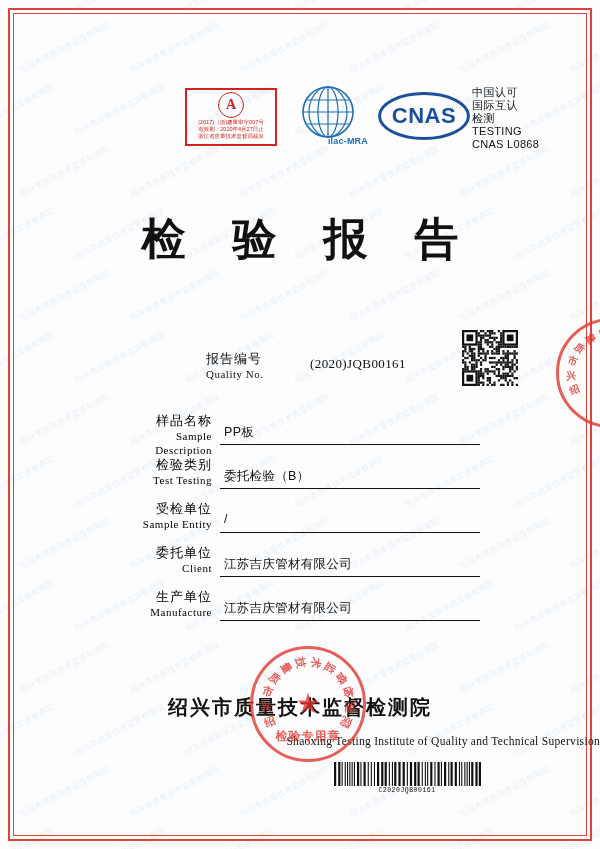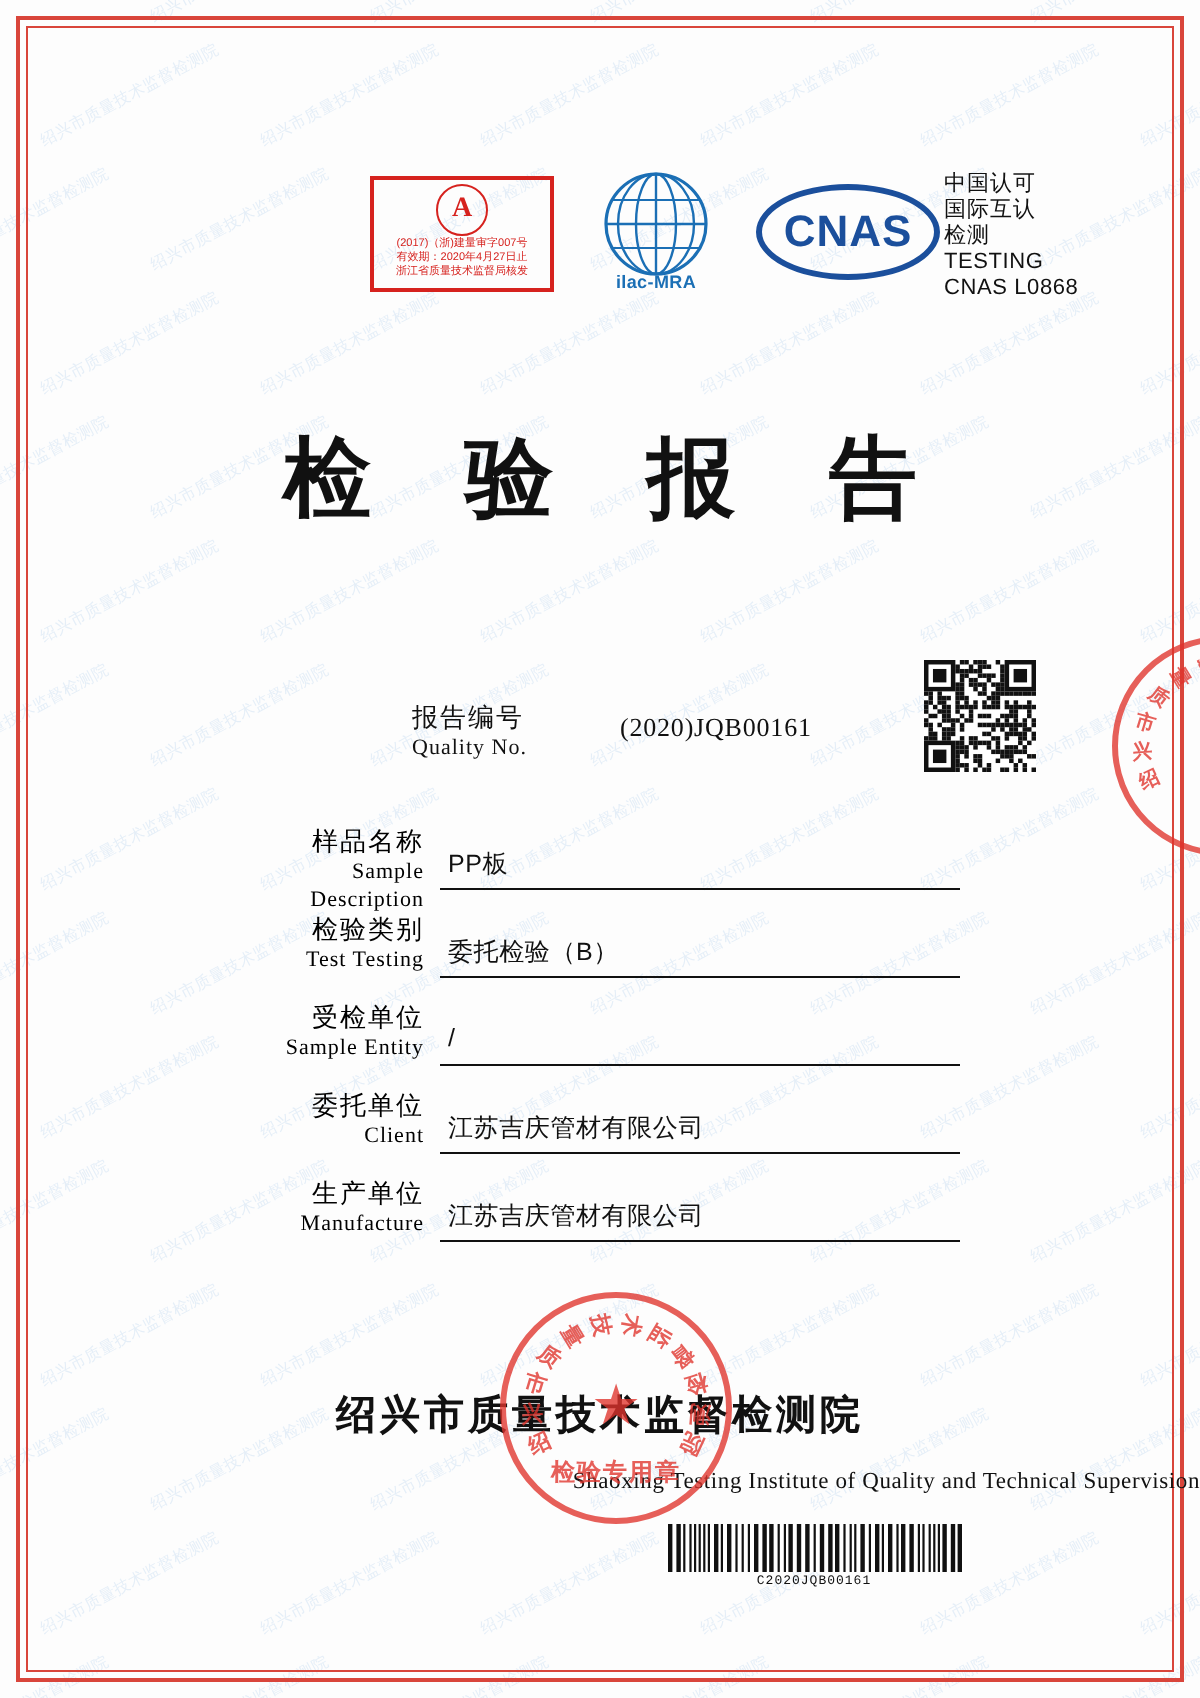--- a/index.html
+++ b/index.html
@@ -133,21 +133,21 @@
     color: #d6221e;
     line-height: 7px;
     white-space: nowrap;
   }
 
   
   #ilac-logo {
     position: absolute;
     left: 288px; top: 6px;
     width: 80px; height: 68px;
-    text-align: center;
+    text-align: right;
   }
   #ilac-globe {
     width: 56px; height: 56px;
     margin: 0 auto;
     position: relative;
   }
   #ilac-label {
     font-family: "Liberation Sans", sans-serif;
     font-size: 9px;
     font-weight: bold;

